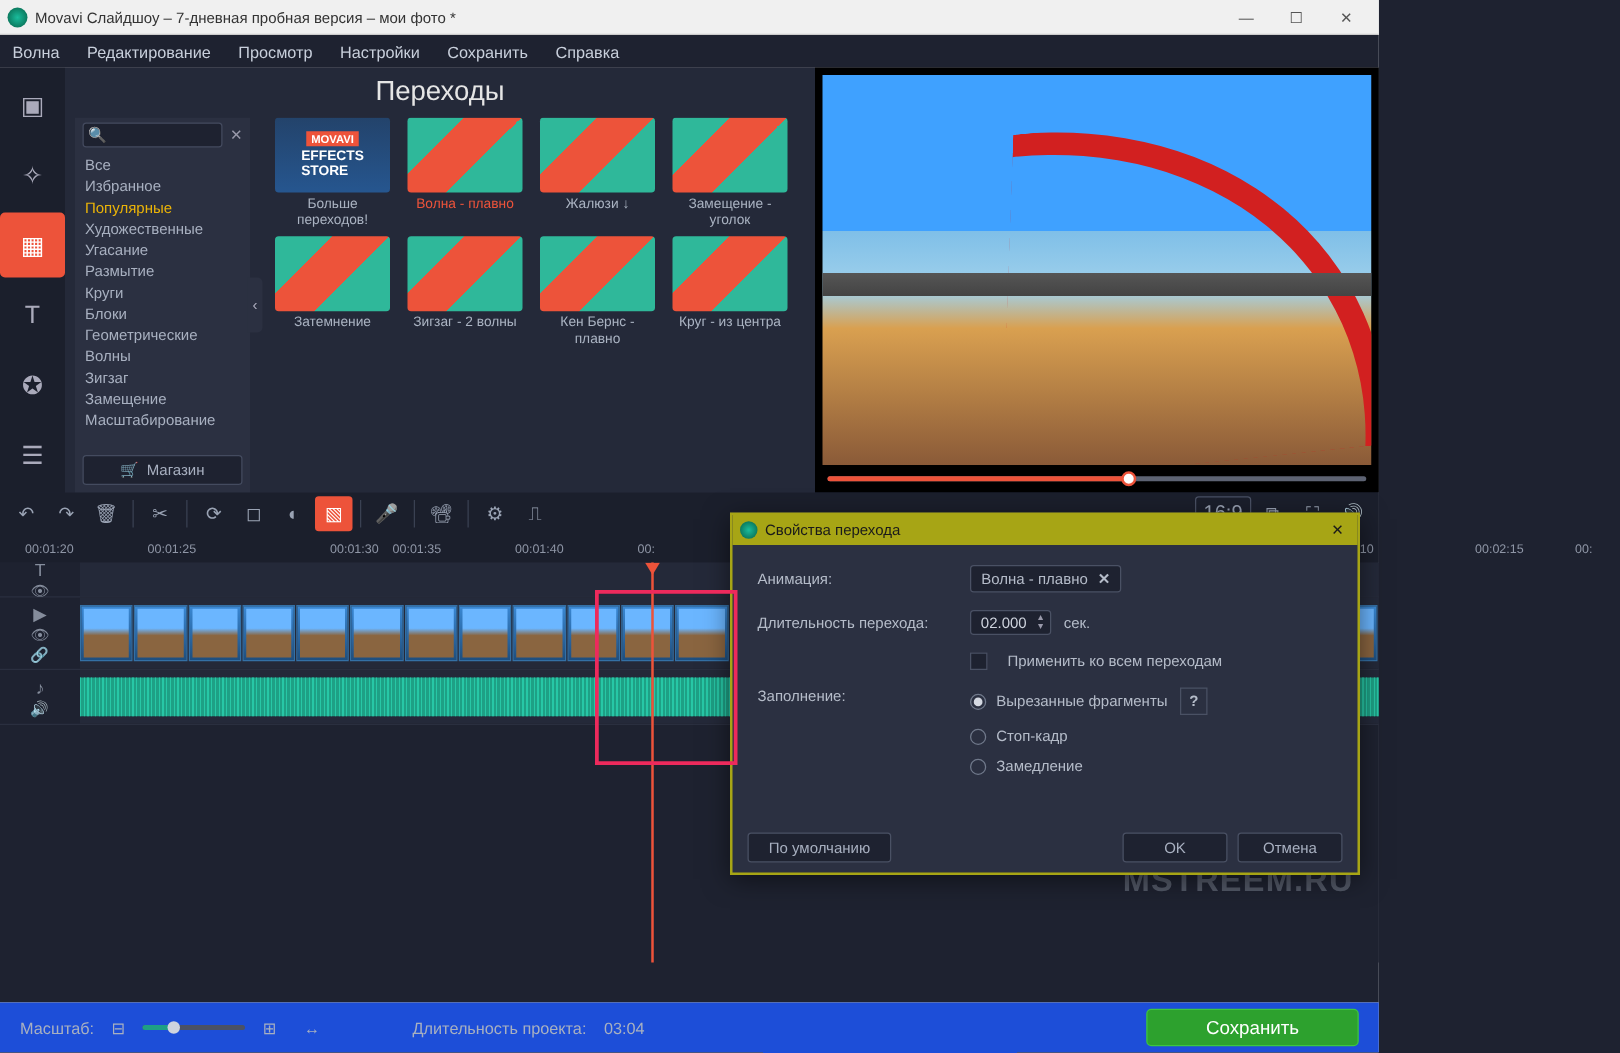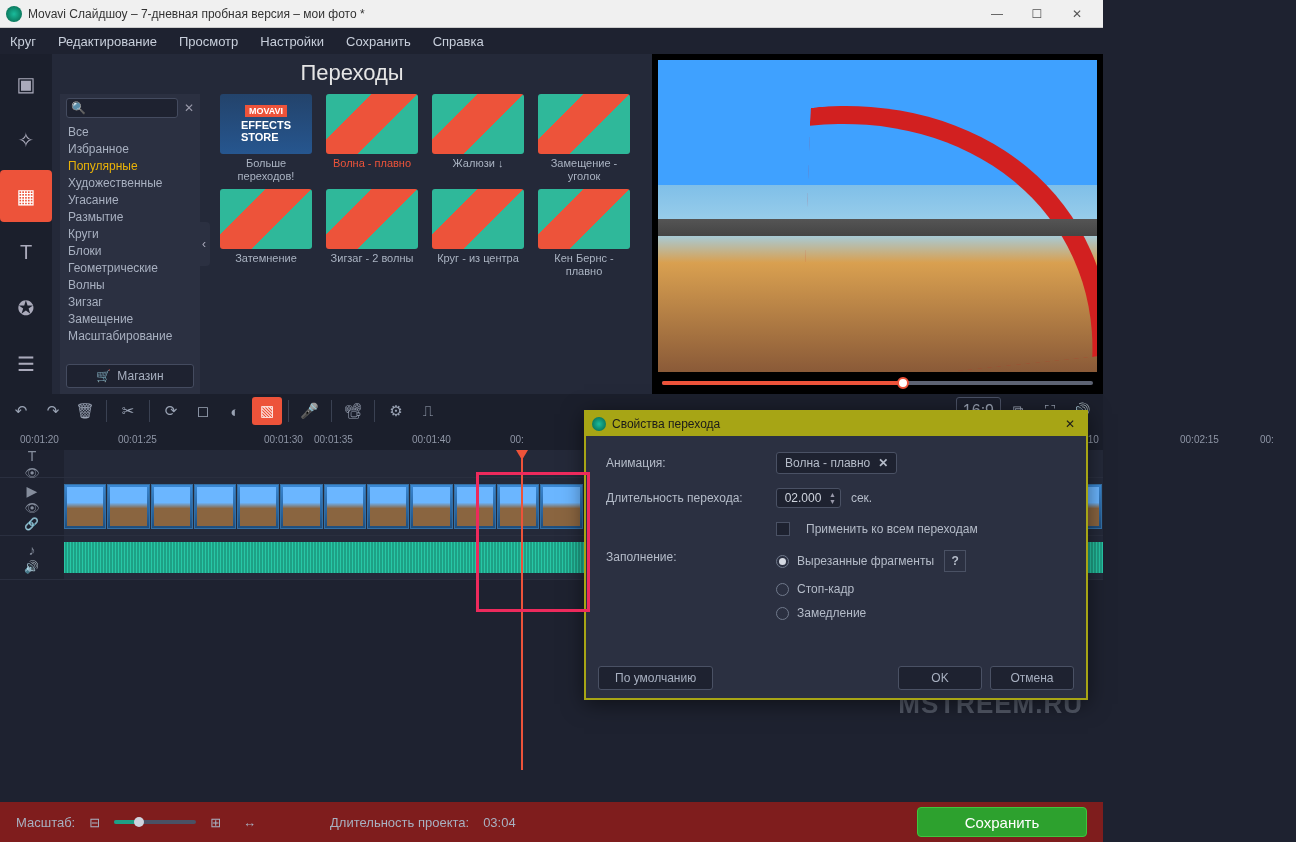--- a/index.html
+++ b/index.html
@@ -76,21 +76,21 @@
 .spin { display:flex; align-items:center; background:#1e2230; border:1px solid #4a5164; border-radius:3px; padding:2px 4px; gap:4px; }
 .spin input { width:44px; background:transparent; border:none; color:#cfd4de; font-size:12px; text-align:center; outline:none;}
 .spin .arrows{display:flex;flex-direction:column;font-size:7px;line-height:7px;color:#99a;}
 .chk { width:14px; height:14px; border:1px solid #4a5164; background:#1e2230; display:inline-block; margin-right:6px; vertical-align:middle;}
 .radio { width:13px;height:13px;border:1px solid #70798b;border-radius:50%;display:inline-flex;align-items:center;justify-content:center;margin-right:8px;vertical-align:middle;}
 .radio.on::after{content:"";width:7px;height:7px;background:#d5d9e2;border-radius:50%;}
 .help-btn{width:22px;height:22px;border:1px solid #4a5164;display:flex;align-items:center;justify-content:center;margin-left:10px;font-weight:bold;}
 .dlg-footer { position:absolute; left:0; right:0; bottom:0; height:40px; display:flex; align-items:center; padding:0 12px; gap:8px; }
 .btn { height:24px; padding:0 16px; background:#1e2230; border:1px solid #4a5164; border-radius:3px; display:flex; align-items:center; font-size:12px; cursor:pointer; }
 .dlg-footer .spacer{flex:1;}
-.statusbar{height:40px;background:#7f1d1d;display:flex;align-items:center;padding:0 16px;gap:14px;color:#a8b0c0;font-size:13px;}
+.statusbar{height:40px;background:#1d4ed8;display:flex;align-items:center;padding:0 16px;gap:14px;color:#a8b0c0;font-size:13px;}
 .slider{width:82px;height:4px;background:#4a5164;border-radius:2px;position:relative;}
 .slider .fill{position:absolute;left:0;width:30%;height:100%;background:#1ea085;border-radius:2px;}
 .slider .knob{position:absolute;left:30%;top:50%;transform:translate(-50%,-50%);width:10px;height:10px;background:#cfd4de;border-radius:50%;}
 .save-btn{margin-left:auto;width:170px;height:30px;background:#2da12e;border:1px solid #3ec63e;border-radius:4px;display:flex;align-items:center;justify-content:center;color:#fff;font-size:15px;}
 .watermark{position:absolute;right:20px;bottom:50px;font-size:26px;font-weight:bold;color:rgba(160,170,185,0.4);letter-spacing:1px;}
 </style>
 </head>
 <body>
 
 <div class="app">
@@ -99,21 +99,21 @@
     <div class="logo"></div>
     <span>Movavi Слайдшоу – 7-дневная пробная версия – мои фото *</span>
     <div class="wincontrols">
       <div>—</div>
       <div>☐</div>
       <div>✕</div>
     </div>
   </div>
 
   <div class="menubar" id="menubar">
-      <span>Круг</span>
+      <span>Волна</span>
       <span>Редактирование</span>
       <span>Просмотр</span>
       <span>Настройки</span>
       <span>Сохранить</span>
       <span>Справка</span>
     </div>
 
   <div class="content">
 
     <div class="upper">
@@ -172,25 +172,25 @@
               <div class="grid-item">
                 <div class="thumb"></div>
                 <div class="glabel">Затемнение</div>
               </div>
               <div class="grid-item">
                 <div class="thumb"></div>
                 <div class="glabel">Зигзаг - 2 волны</div>
               </div>
               <div class="grid-item">
                 <div class="thumb"></div>
+                <div class="glabel">Кен Бернс - плавно</div>
+              </div>
+              <div class="grid-item">
+                <div class="thumb"></div>
                 <div class="glabel">Круг - из центра</div>
-              </div>
-              <div class="grid-item">
-                <div class="thumb"></div>
-                <div class="glabel">Кен Бернс - плавно</div>
               </div>
             </div>
         </div>
       </div>
 
       <div class="preview">
         <div class="preview-img">
           <div class="arch1"></div>
             <div class="bridge"></div>
         </div>

